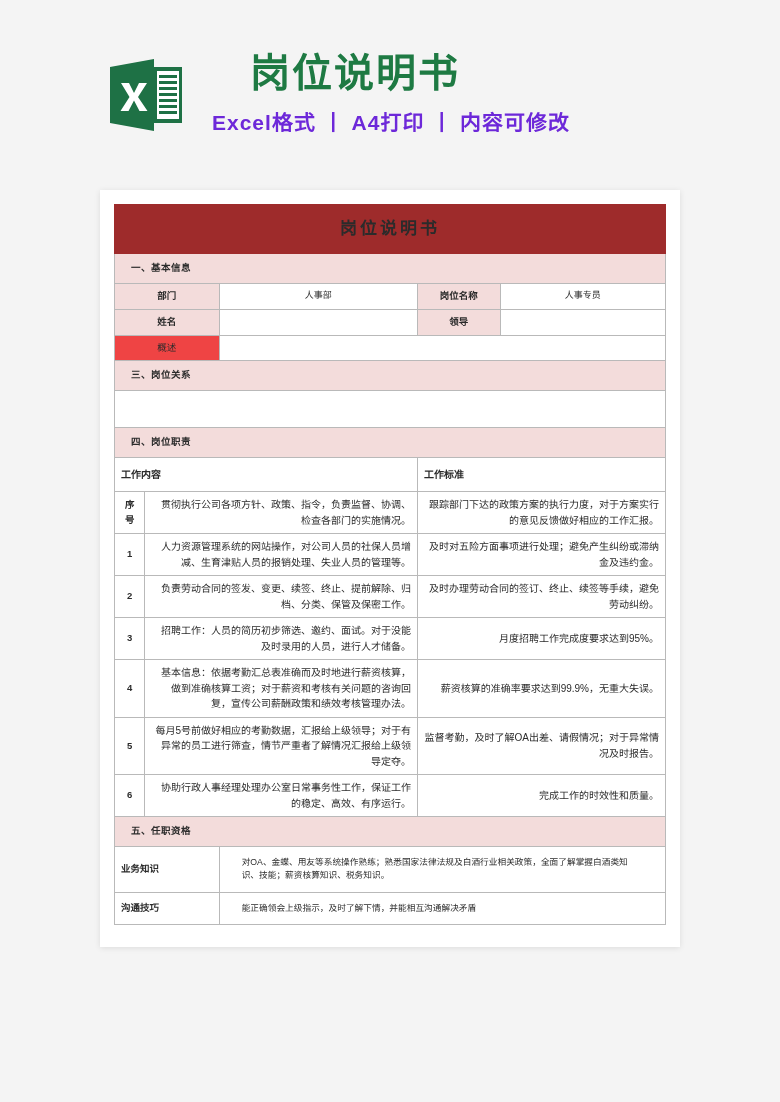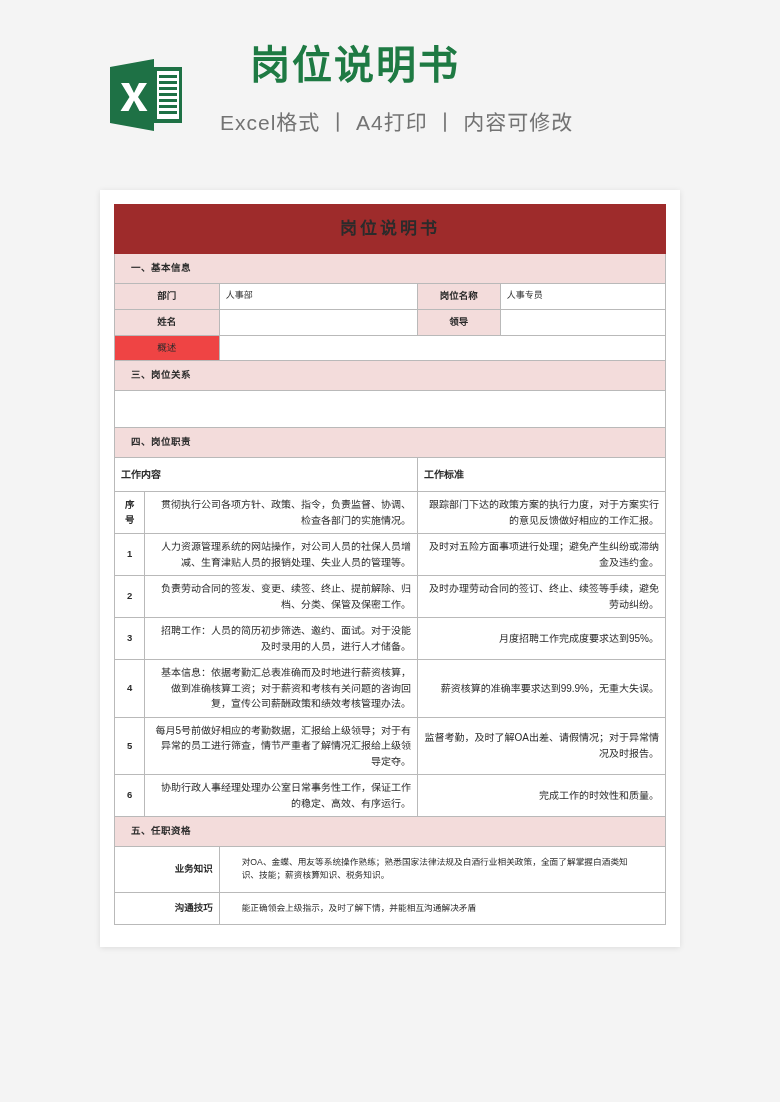--- a/index.html
+++ b/index.html
@@ -45,25 +45,25 @@
     font-size: 40px;
     font-weight: bold;
     color: #1e7a43;
     letter-spacing: 2px;
     line-height: 1.15;
     margin: 0 0 6px 46px;
     white-space: nowrap;
   }
   .doc-subtitle {
     font-size: 21px;
-    font-weight: normal;
-    color: #737373;
+    font-weight: bold;
+    color: #6d28d9;
     letter-spacing: 1px;
     line-height: 1.2;
-    margin: 16px;
+    margin: 8px;
     white-space: nowrap;
   }
 
   
   .sheet {
     position: absolute;
     left: 100px;
     top: 190px;
     width: 580px;
     background: #ffffff;
@@ -113,21 +113,21 @@
     color: #1f1f1f;
   }
   .label-white {
     background: #ef4444;
     text-align: center;
     font-weight: normal;
     font-size: 9.5px;
     color: #1f1f1f;
   }
   .val-center {
-    text-align: left;
+    text-align: center;
     font-size: 9px;
     color: #3a3a3a;
   }
   .blank-row td { height: 26px; }
   .col-head {
     font-weight: bold;
     font-size: 10px;
     color: #1f1f1f;
     padding: 9px 6px !important;
   }
@@ -142,21 +142,21 @@
     font-size: 10px;
     line-height: 1.62;
   }
   .qual-body {
     text-align: left;
     font-size: 8.7px;
     line-height: 1.62;
     padding: 9px 22px !important;
   }
   .qual-label {
-    text-align: right;
+    text-align: left;
     font-weight: bold;
     font-size: 9.5px;
     background: #ffffff;
     color: #1f1f1f;
   }
 </style>
 </head>
 <body>
 
 <div class="header">

